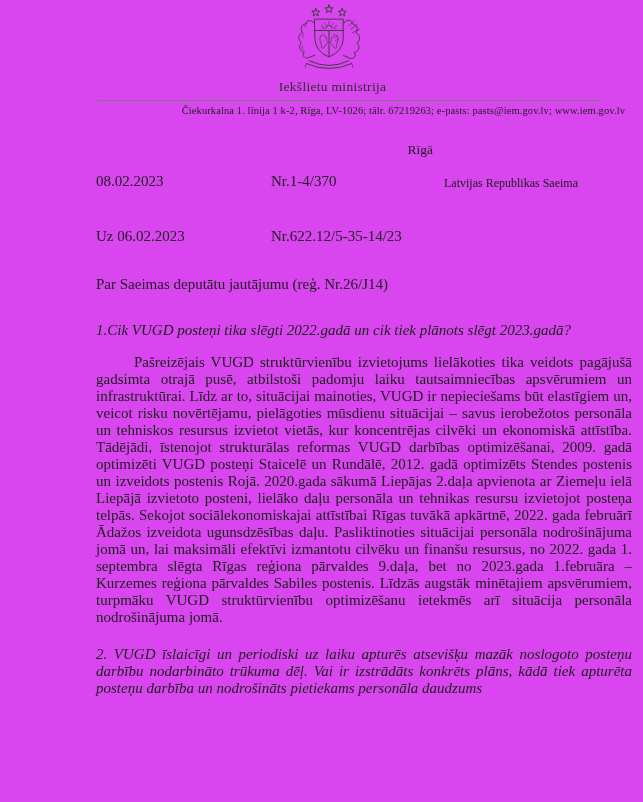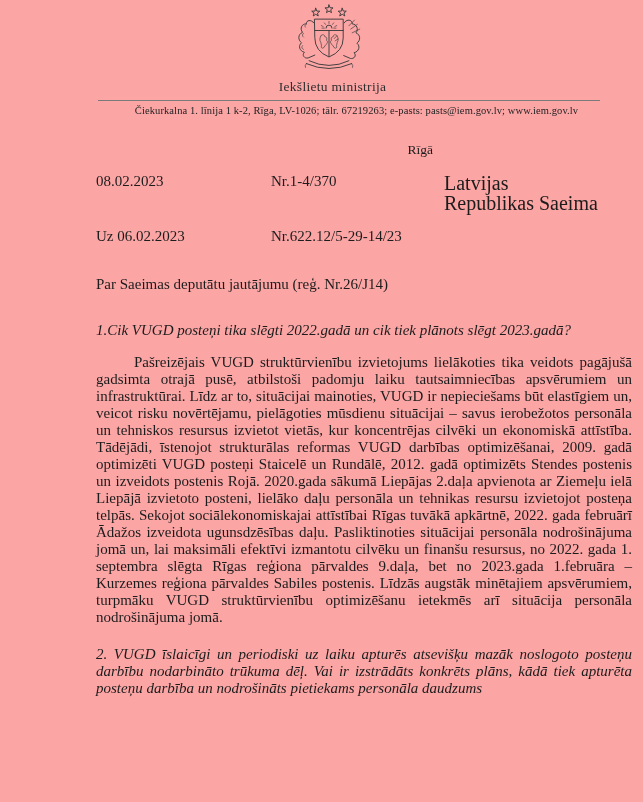--- a/index.html
+++ b/index.html
@@ -1,35 +1,35 @@
 <!DOCTYPE html>
 <html><head>
 <meta charset="utf-8">
 <style>
   html, body { margin:0; padding:0; background:#ffffff; }
   .page {
     position:relative; width:643px; height:802px; overflow:hidden;
-    background:#fca5a5; color:#1c1c1c;
+    background:#d946ef; color:#1c1c1c;
     font-family:"Liberation Serif", "DejaVu Serif", serif;
   }
   .emblem { position:absolute; left:281px; top:4px; width:96px; height:70px; }
   .org-name {
     position:absolute; left:235px; top:79px; width:195px;
     text-align:center; font-size:13.5px; color:#2e2e2e; letter-spacing:.3px;
   }
   .rule { position:absolute; left:98px; top:100px; width:502px; border-top:1.4px solid #7a7a7a; }
   .address {
-    position:absolute; left:104px; top:105px; width:505px;
-    text-align:center; font-size:10.5px; color:#232323; letter-spacing:.1px;
+    position:absolute; left:120px; top:105px; width:505px;
+    text-align:right; font-size:10.5px; color:#232323; letter-spacing:.1px;
   }
   .place { position:absolute; left:233px; top:142px; width:200px; text-align:right; font-size:13.5px; }
   .m { position:absolute; font-size:15px; white-space:nowrap; }
   .date1 { left:96px; top:173px; }
   .num1  { left:271px; top:173px; }
-  .recipient { position:absolute; left:444px; top:173px; width:155px; font-size:20px; line-height:20px; white-space:normal; }
+  .recipient { position:absolute; left:444px; top:173px; width:155px; font-size:12px; line-height:20px; white-space:normal; }
   .date2 { left:96px; top:228px; }
   .num2  { left:271px; top:228px; }
   .subject { position:absolute; left:96px; top:276px; font-size:15px; }
   .letter-body {
     position:absolute; left:96px; top:322px; width:536px;
     font-size:15px; line-height:17px; text-align:justify; hyphens:none;
   }
   .letter-body p { margin:0; }
   .p-indent { text-indent:38px; }
   .p-intro  { margin-bottom:21px !important; }
@@ -76,21 +76,21 @@
 
   <div class="org-name">Iekšlietu ministrija</div>
   <div class="rule"></div>
   <div class="address">Čiekurkalna 1. līnija 1 k-2, Rīga, LV-1026; tālr. 67219263; e-pasts: pasts@iem.gov.lv; www.iem.gov.lv</div>
 
   <div class="place">Rīgā</div>
   <div class="m date1">08.02.2023</div>
   <div class="m num1">Nr.1-4/370</div>
   <div class="recipient">Latvijas Republikas Saeima</div>
   <div class="m date2">Uz 06.02.2023</div>
-  <div class="m num2">Nr.622.12/5-29-14/23</div>
+  <div class="m num2">Nr.622.12/5-35-14/23</div>
 
   <div class="subject">Par Saeimas deputātu jautājumu (reģ. Nr.26/J14)</div>
 
   <main class="letter-body">
     <p class="p-q1">1.Cik VUGD posteņi tika slēgti 2022.gadā un cik tiek plānots slēgt 2023.gadā?</p>
     <p class="p-indent p-ans">Pašreizējais VUGD struktūrvienību izvietojums lielākoties tika veidots pagājušā gadsimta otrajā pusē, atbilstoši padomju laiku tautsaimniecības apsvērumiem un infrastruktūrai. Līdz ar to, situācijai mainoties, VUGD ir nepieciešams būt elastīgiem un, veicot risku novērtējamu, pielāgoties mūsdienu situācijai – savus ierobežotos personāla un tehniskos resursus izvietot vietās, kur koncentrējas cilvēki un ekonomiskā attīstība. Tādējādi, īstenojot strukturālas reformas VUGD darbības optimizēšanai, 2009. gadā optimizēti VUGD posteņi Staicelē un Rundālē, 2012. gadā optimizēts Stendes postenis un izveidots postenis Rojā. 2020.gada sākumā Liepājas 2.daļa apvienota ar Ziemeļu ielā Liepājā izvietoto posteni, lielāko daļu personāla un tehnikas resursu izvietojot posteņa telpās. Sekojot sociālekonomiskajai attīstībai Rīgas tuvākā apkārtnē, 2022. gada februārī Ādažos izveidota ugunsdzēsības daļu. Pasliktinoties situācijai personāla nodrošinājuma jomā un, lai maksimāli efektīvi izmantotu cilvēku un finanšu resursus, no 2022. gada 1. septembra slēgta Rīgas reģiona pārvaldes 9.daļa, bet no 2023.gada 1.februāra – Kurzemes reģiona pārvaldes Sabiles postenis. Līdzās augstāk minētajiem apsvērumiem, turpmāku VUGD struktūrvienību optimizēšanu ietekmēs arī situācija personāla nodrošinājuma jomā.</p>
     <p class="p-q2">2. VUGD īslaicīgi un periodiski uz laiku apturēs atsevišķu mazāk noslogoto posteņu darbību nodarbināto trūkuma dēļ. Vai ir izstrādāts konkrēts plāns, kādā tiek apturēta posteņu darbība un nodrošināts pietiekams personāla daudzums</p>
   </main>
 
 </div>

